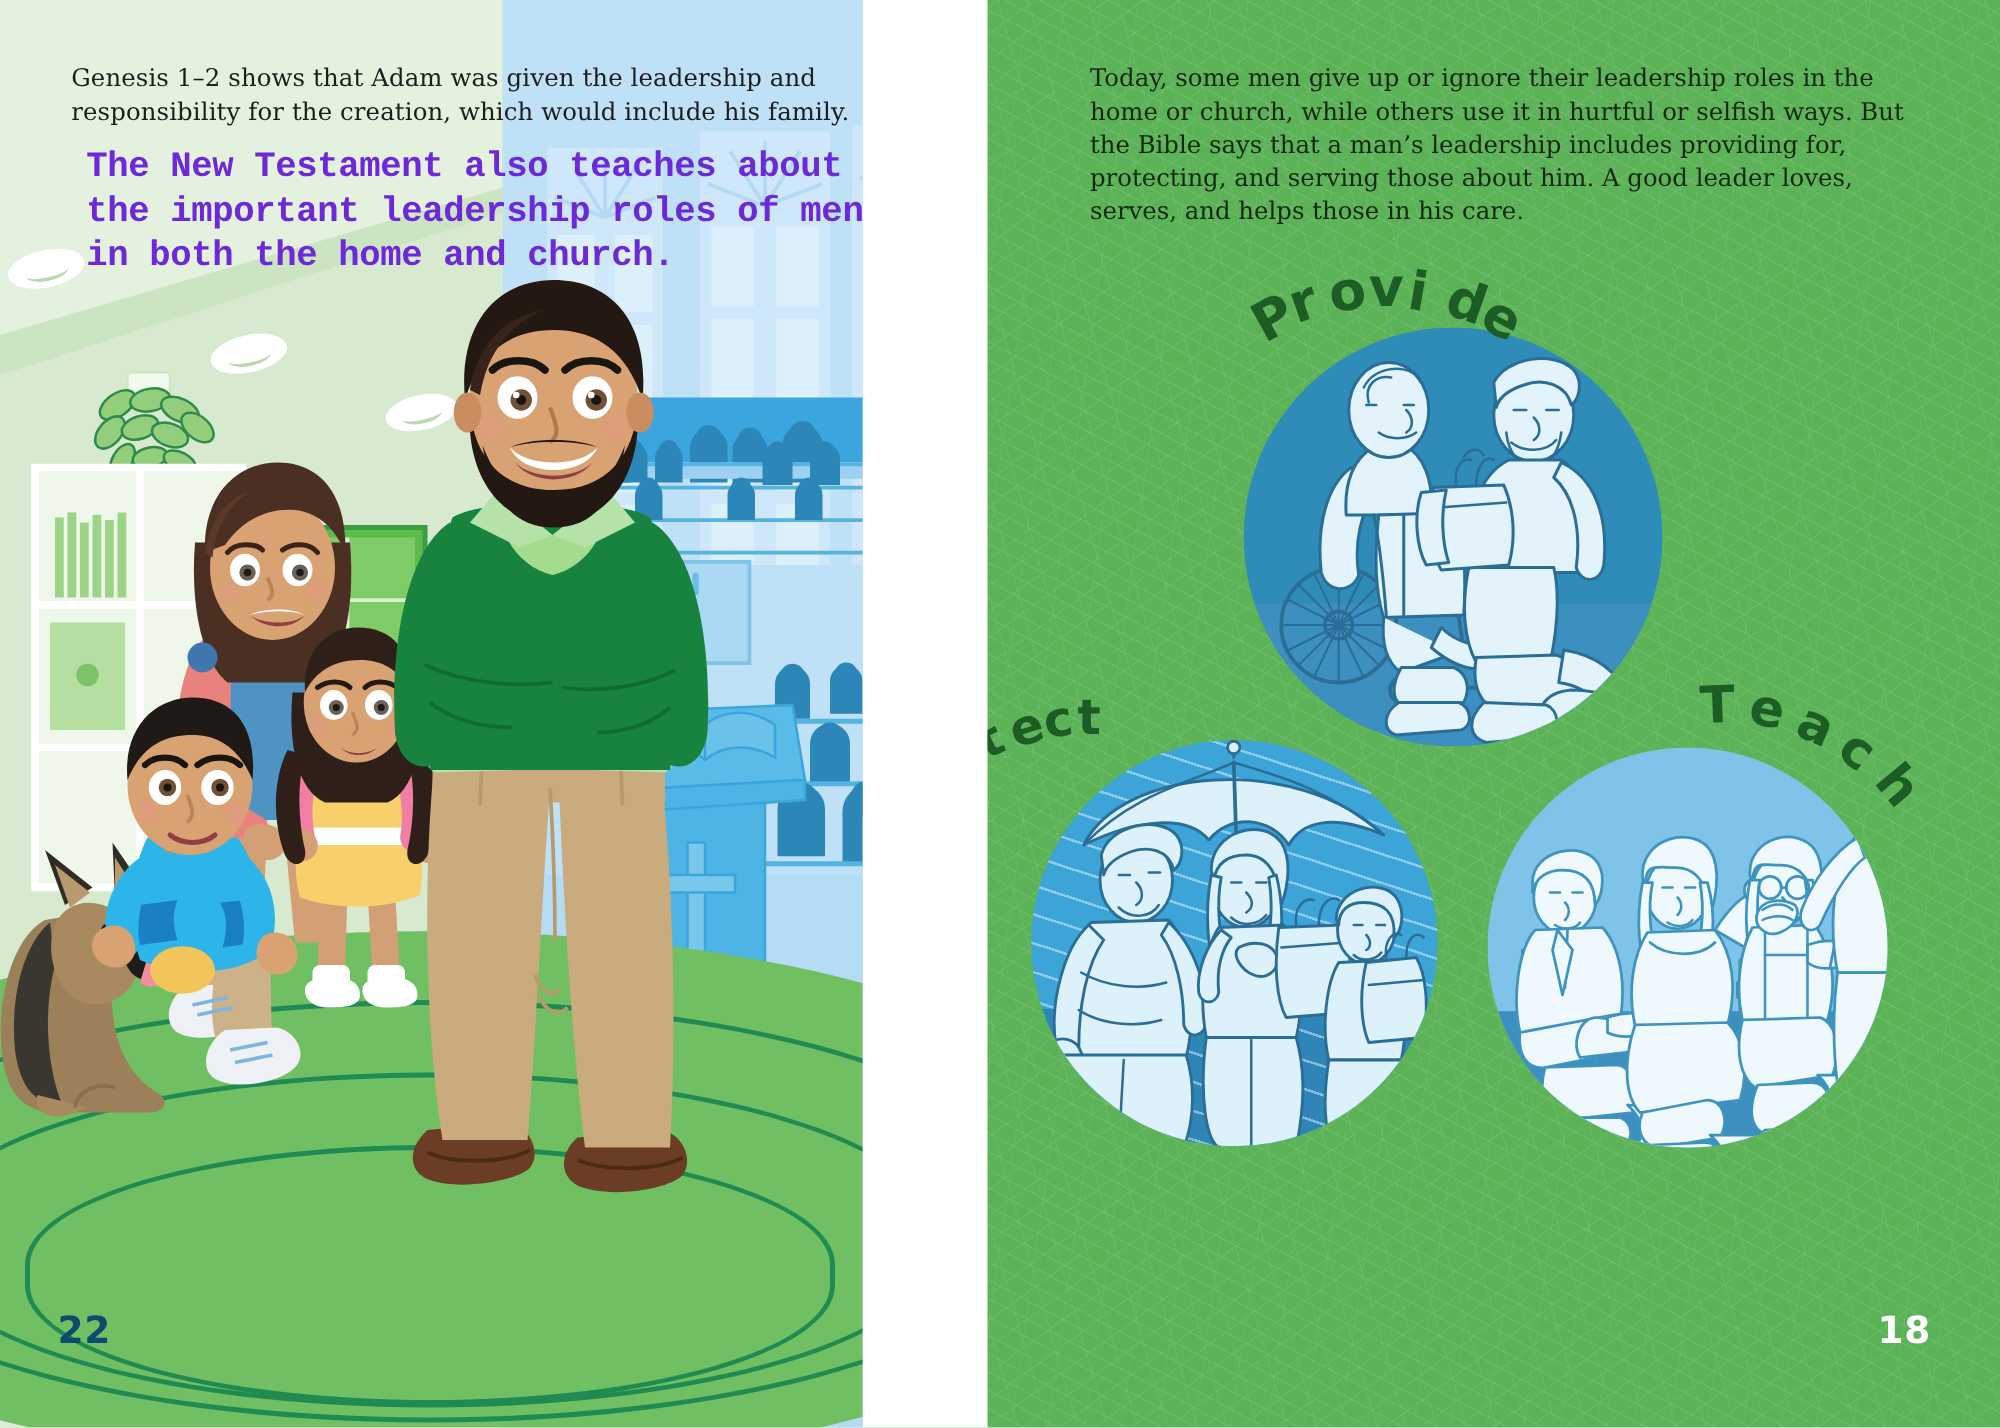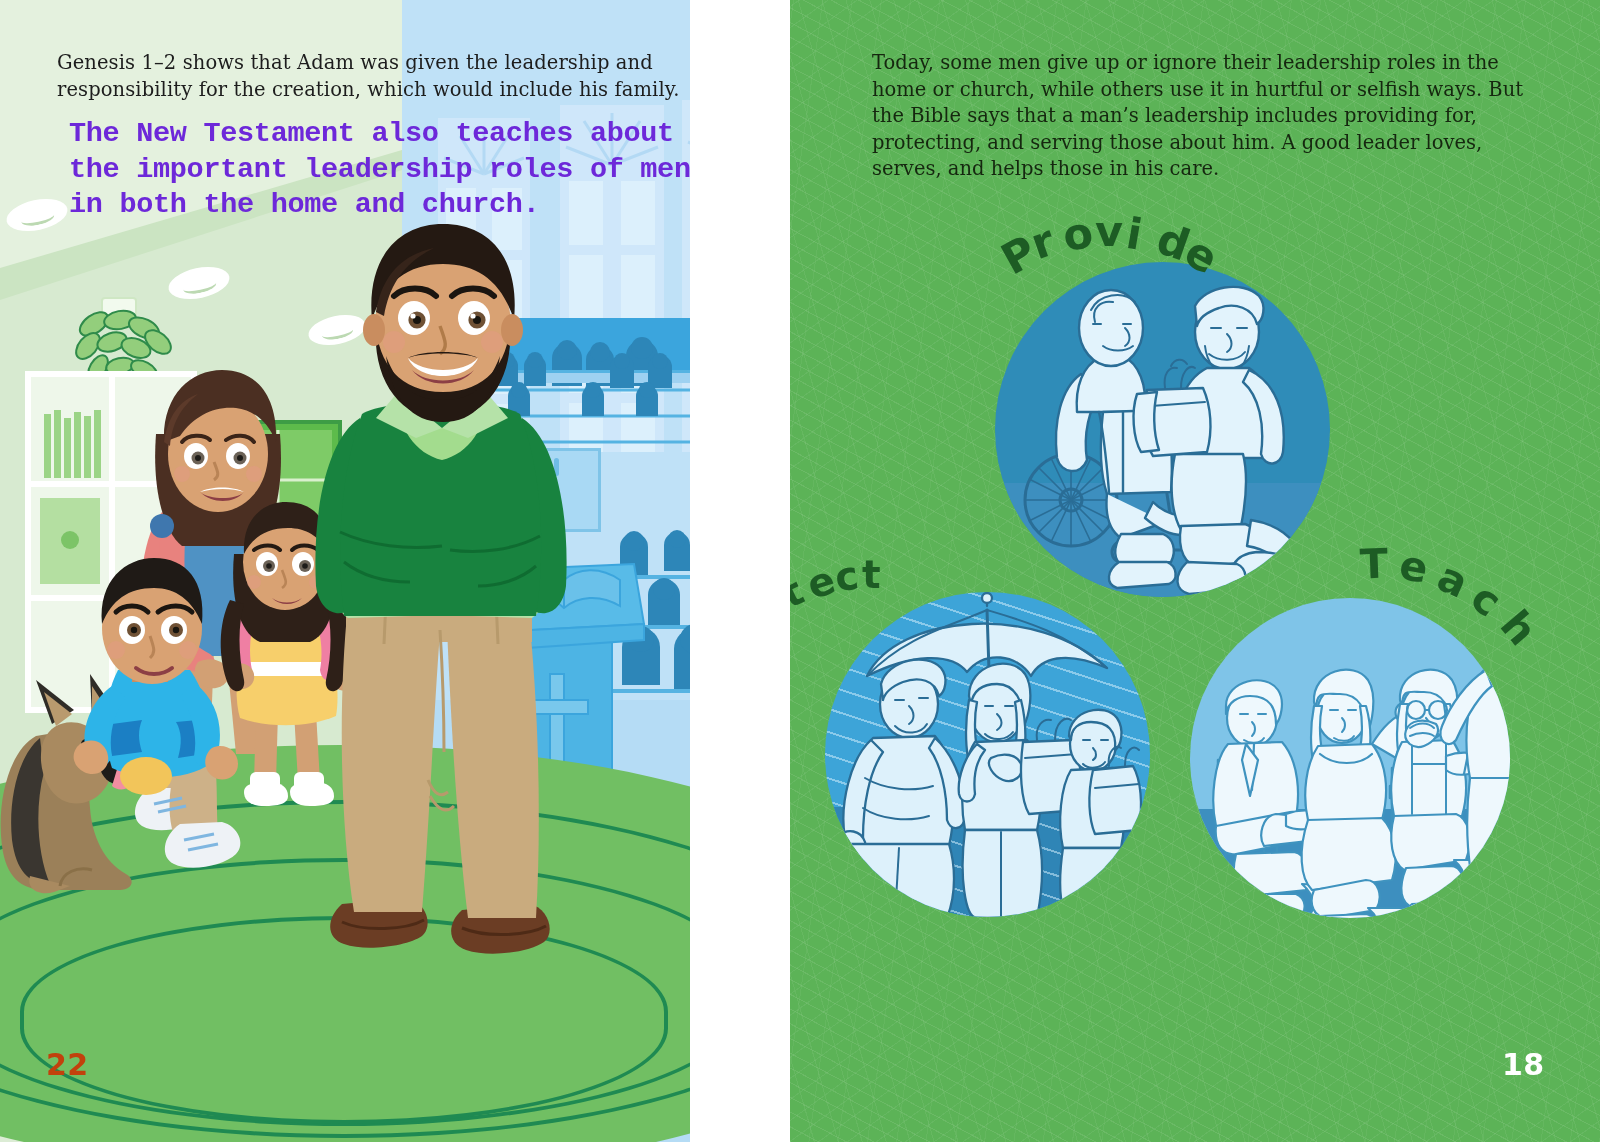--- a/index.html
+++ b/index.html
@@ -38,21 +38,21 @@
   .cabinet{position:absolute;background:#a9d9f4;border:2px solid #8ccbef;}
   .box{position:absolute;background:#bfe1f7;border:2px solid #8ccbef;}
   .floor-blue{position:absolute;background:#a7d6f2;}
 
   
   .ch{position:absolute;}
 
   
   .lp-body{position:absolute;left:57px;top:50px;width:640px;font-family:"DejaVu Serif",serif;font-size:19.5px;line-height:1.36;color:#1d1d1d;letter-spacing:.1px;}
   .lp-head{position:absolute;left:57px;top:116px;width:650px;font-family:Liberation Mono, monospace;font-weight:bold;font-size:28.5px;line-height:1.25;color:#6d28d9;letter-spacing:-.3px;margin-left:12px;}
-  .pagenum-l{position:absolute;left:46px;top:1047px;font-family:"DejaVu Sans",sans-serif;font-weight:bold;font-size:30px;color:#c2410c;letter-spacing:.5px;}
+  .pagenum-l{position:absolute;left:46px;top:1047px;font-family:"DejaVu Sans",sans-serif;font-weight:bold;font-size:30px;color:#0c4a6e;letter-spacing:.5px;}
 
   
   .right-page{position:absolute;left:790px;top:0;width:810px;height:1142px;overflow:hidden;background:#5cb357;}
   .rp-texture{position:absolute;inset:0;opacity:.30;
     background-image:
       repeating-linear-gradient(28deg, rgba(255,255,255,.30) 0 1px, transparent 1px 13px),
       repeating-linear-gradient(-36deg, rgba(255,255,255,.22) 0 1px, transparent 1px 17px),
       repeating-linear-gradient(74deg, rgba(255,255,255,.20) 0 1px, transparent 1px 23px),
       repeating-linear-gradient(-82deg, rgba(255,255,255,.16) 0 1px, transparent 1px 29px);}
   .rp-body{position:absolute;left:82px;top:50px;width:655px;font-family:"DejaVu Serif",serif;font-size:19.5px;line-height:1.36;color:#15270f;}

